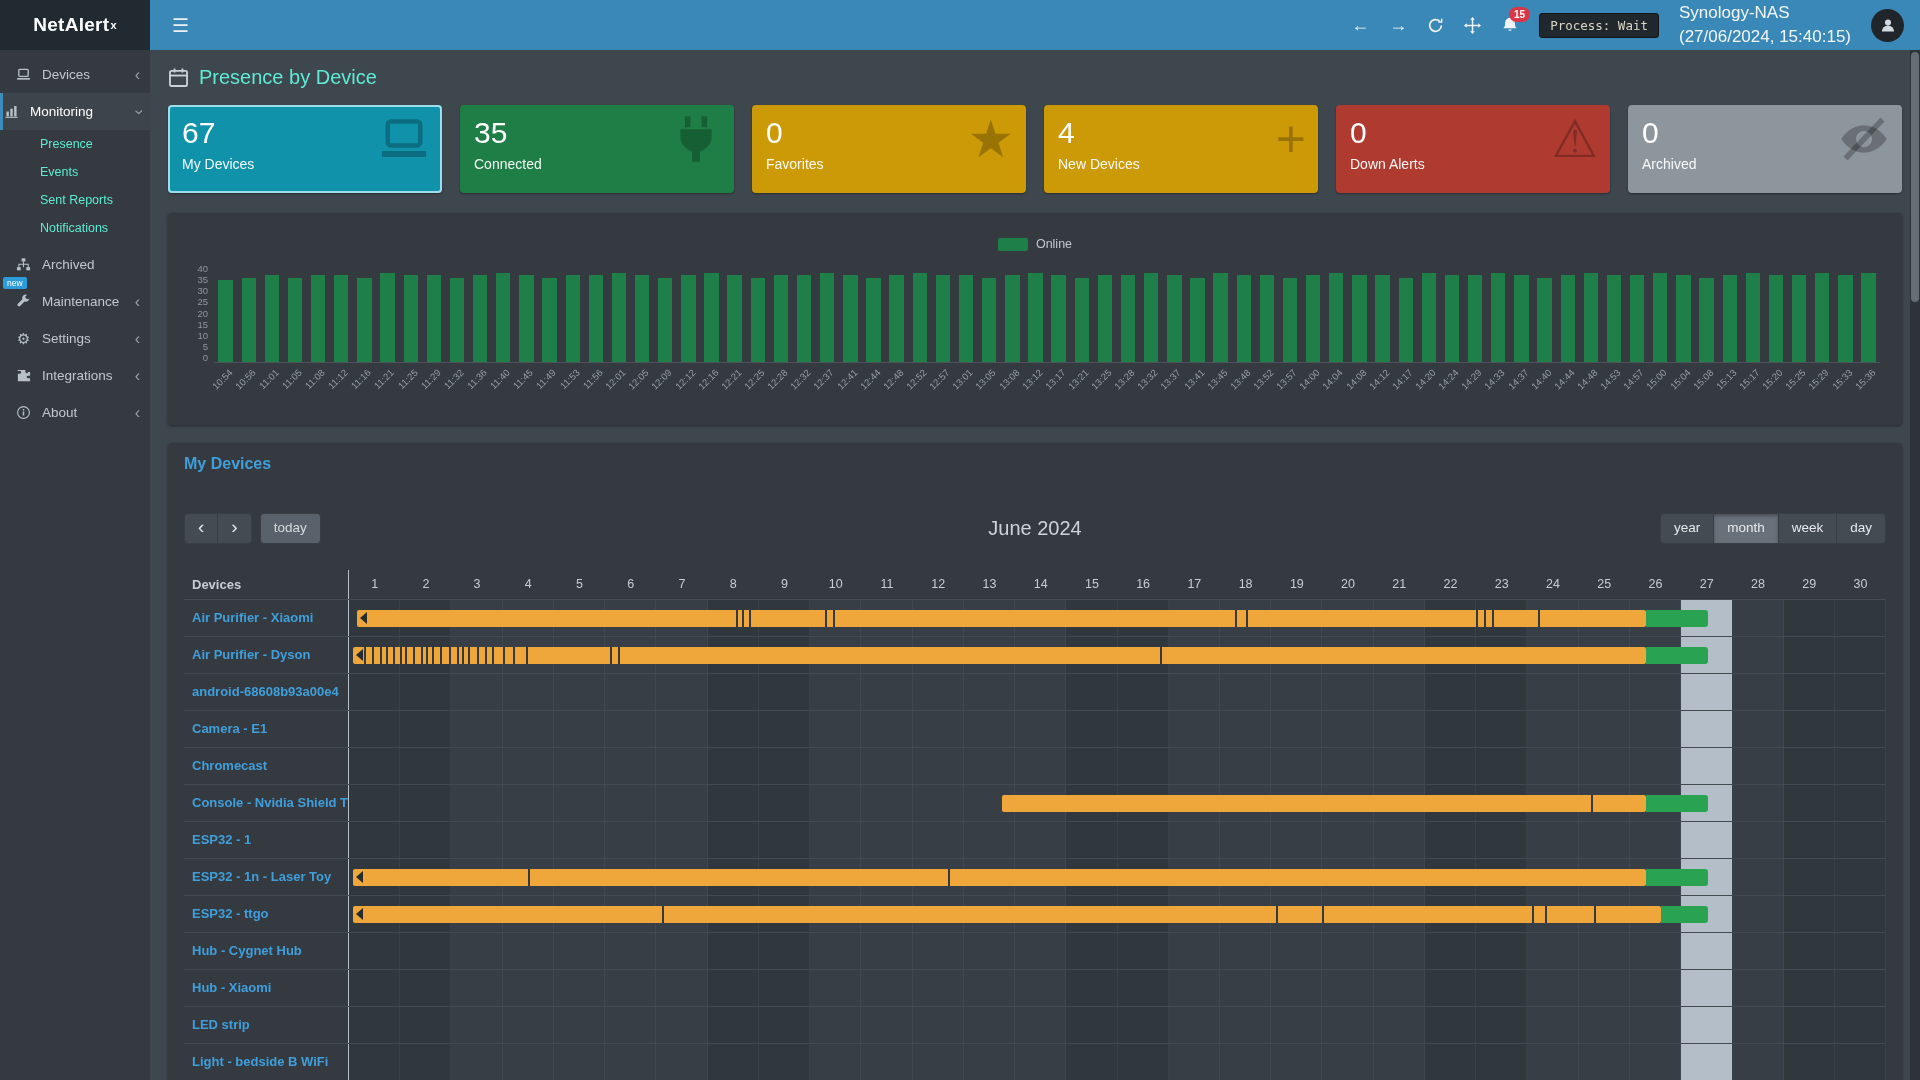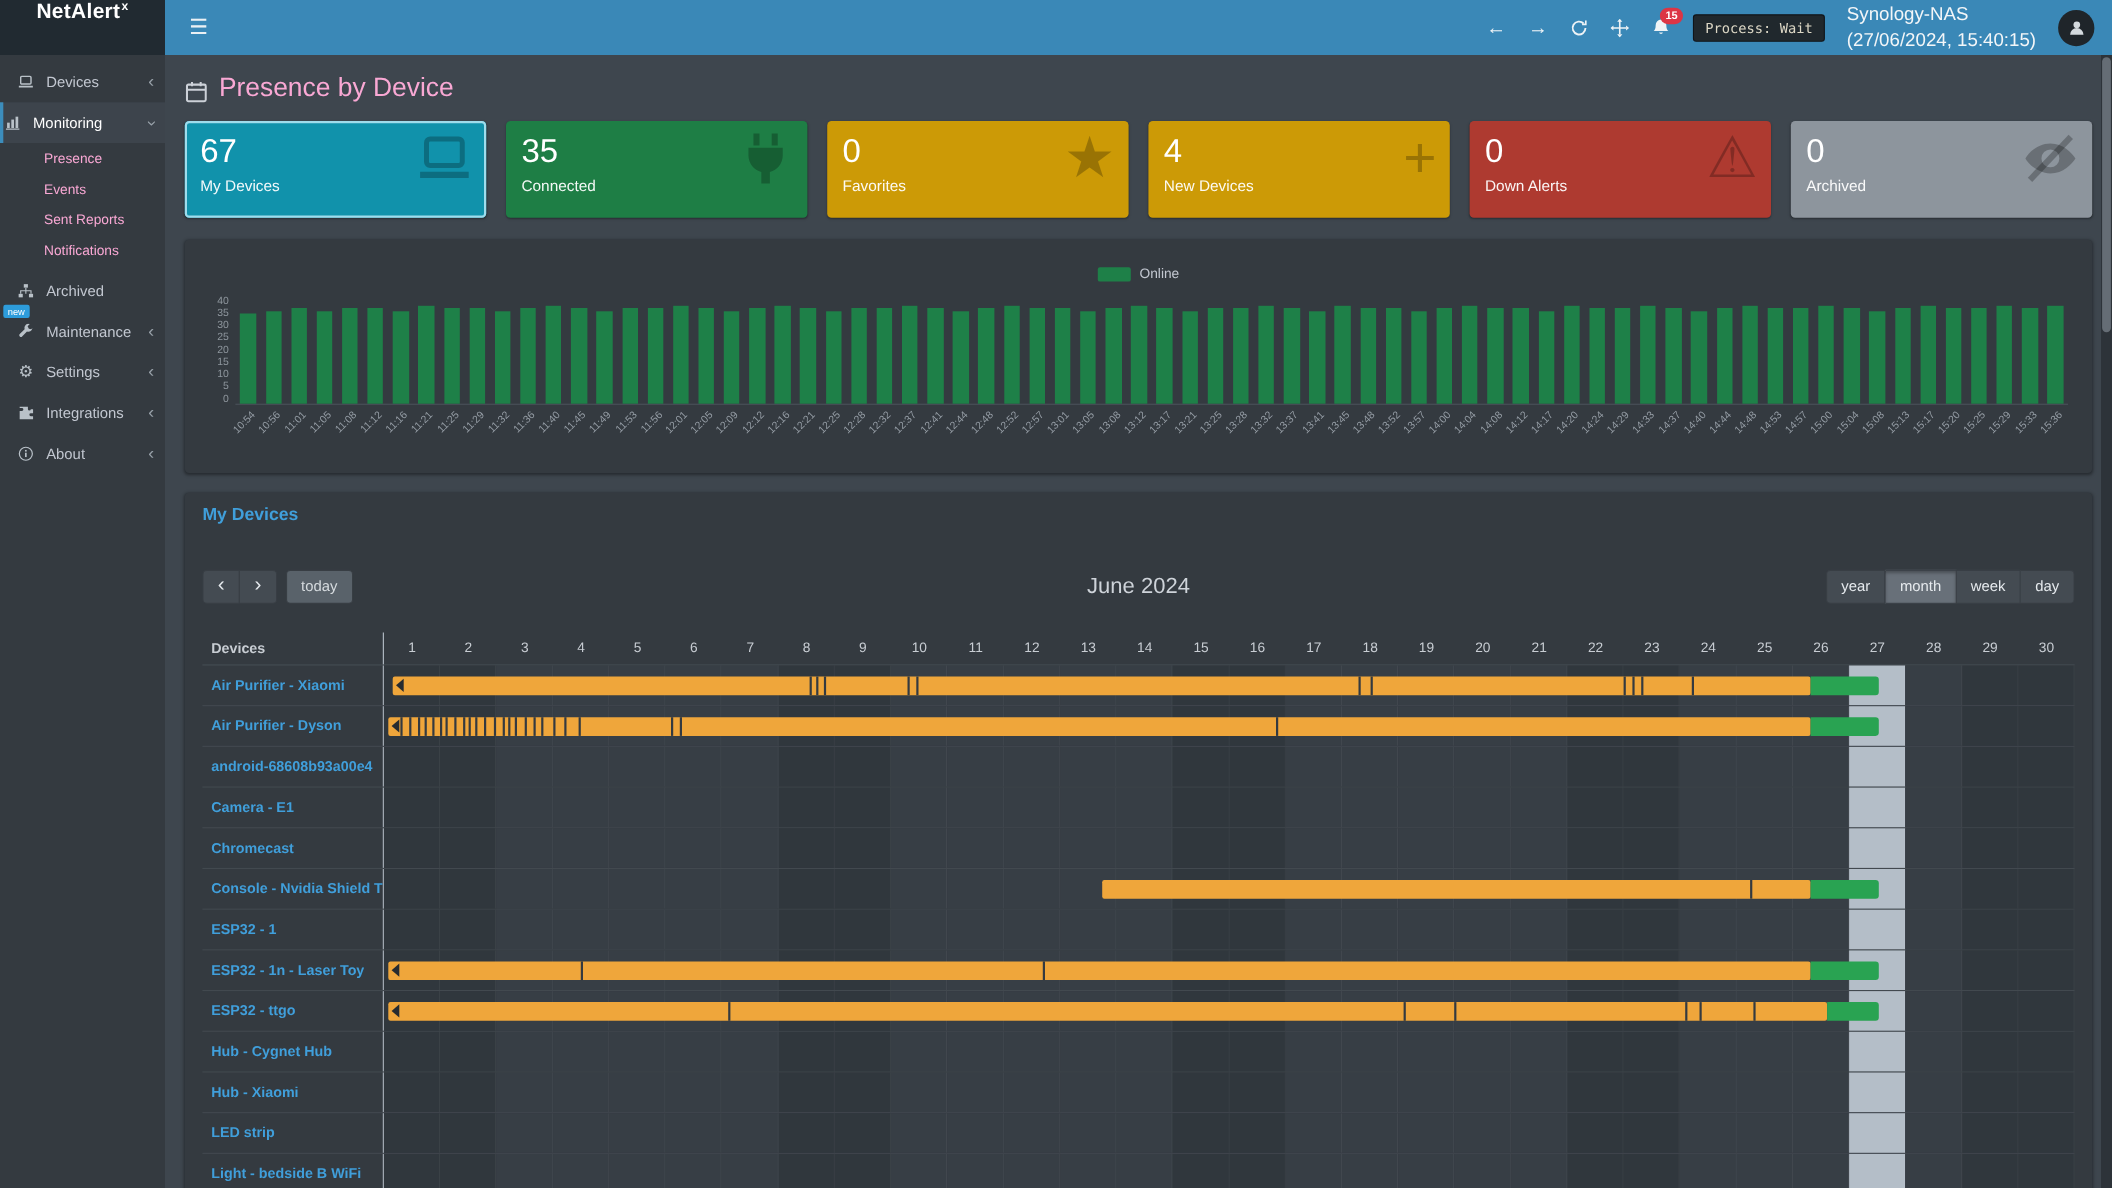--- a/index.html
+++ b/index.html
@@ -1,21 +1,21 @@
 <!DOCTYPE html>
 <html><head>
 <meta charset="utf-8">
 <style>
   *{margin:0;padding:0;box-sizing:border-box}
   html,body{width:1920px;height:1080px;overflow:hidden}
   body{background:#3e464e;font-family:"Liberation Sans",sans-serif;color:#c2c7d0}
 
   
   .topbar{position:fixed;top:0;left:0;right:0;height:50px;background:#3a88b7;display:flex;align-items:center;z-index:20}
-  .logo{width:150px;height:50px;background:#212a31;color:#fff;display:flex;justify-content:center;
+  .logo{width:150px;height:50px;background:#212a31;color:#fff;display:flex;align-items:center;justify-content:center;
         font-size:19px;font-weight:700;letter-spacing:.3px;cursor:pointer}
   .logo sup{font-size:11px;margin-left:1px}
   .hamburger{color:#eaf0f4;font-size:19px;margin-left:22px;cursor:pointer}
   .tb-right{margin-left:auto;display:flex;align-items:center;gap:20px;padding-right:16px}
   .tb-icon{color:#eef3f6;font-size:18px;cursor:pointer;line-height:1}
   .tb-icon svg{width:17px;height:17px;display:block}
   .bell-wrap{position:relative;cursor:pointer}
   .bell-wrap svg{width:18px;height:18px;display:block;fill:#eef3f6}
   .badge{position:absolute;top:-9px;right:-11px;background:#dc3545;color:#fff;font-size:10px;font-weight:700;
          border-radius:9px;padding:1.5px 5px;line-height:1.2}
@@ -30,27 +30,27 @@
   .menu{list-style:none;padding-top:6px}
   .menu-item{position:relative;display:flex;align-items:center;gap:10px;padding:11px 10px 11px 15px;
              color:#c2c7d0;font-size:13.5px;cursor:pointer}
   .menu-item .icn{width:17px;display:flex;justify-content:center;color:#b9c1c8}
   .menu-item .icn svg{width:15px;height:15px;display:block}
   .menu-item .icn .uni{font-size:15px;line-height:1}
   .menu-item .chev{margin-left:auto;color:#98a1a9;font-size:16px;line-height:10px;display:inline-block}
   .menu-item .chev.down{transform:rotate(-90deg)}
   .menu-item.active{background:#3d444c;border-left:3px solid #3c8dbc;padding-left:0;color:#fff}
   .submenu{list-style:none;padding:0 0 4px}
-  .submenu li{padding:7px 14px 7px 40px;font-size:12.5px;color:#f9a8d4;cursor:pointer}
+  .submenu li{padding:7px 14px 7px 40px;font-size:12.5px;color:#5eead4;cursor:pointer}
   .new-badge{position:absolute;left:3px;top:-6px;background:#2d9cdb;color:#fff;font-size:8.5px;
              padding:1px 4px;border-radius:2px;z-index:3}
 
   
   .main{margin-left:150px;margin-top:50px;padding:10px 18px 0;height:1030px;overflow:hidden}
-  .page-title{display:flex;align-items:flex-end;gap:10px;font-size:24px;color:#f9a8d4;padding:6px 0 16px}
+  .page-title{display:flex;align-items:center;gap:10px;font-size:20px;color:#5eead4;padding:6px 0 16px}
   .page-title svg{width:21px;height:21px}
 
   .infoboxes{display:grid;grid-template-columns:repeat(6,1fr);gap:18px;margin-bottom:20px}
   .infobox{position:relative;border-radius:4px;padding:12px 14px;color:#fff;height:88px;
            box-shadow:0 1px 2px rgba(0,0,0,.35);cursor:pointer;overflow:hidden}
   .infobox .value{font-size:30px;font-weight:400;line-height:1.05}
   .infobox .label{font-size:14px;margin-top:7px;color:rgba(255,255,255,.95)}
   .infobox .ib-icon{position:absolute;right:12px;top:8px;color:rgba(0,0,0,.25);font-size:52px;line-height:1}
   .infobox .ib-icon svg{width:52px;height:52px}
   .infobox.selected{outline:2px solid #9fdcec;outline-offset:-2px}

